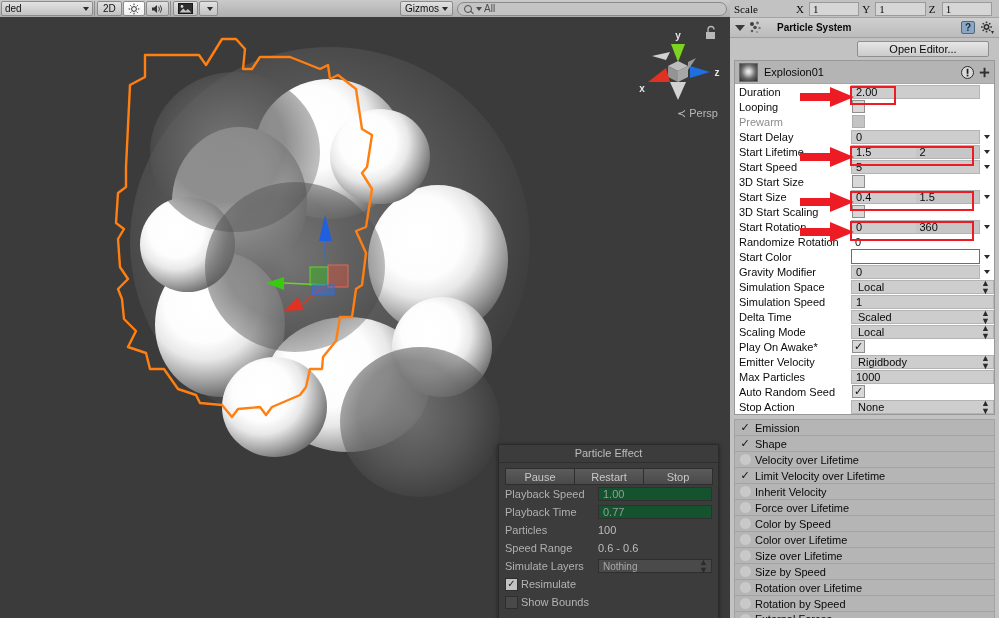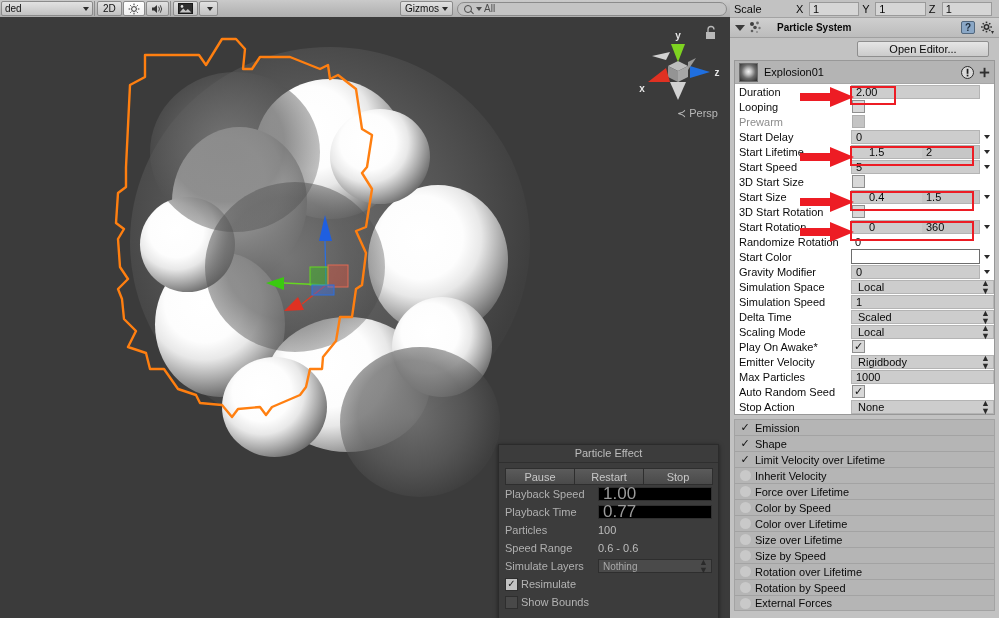--- a/index.html
+++ b/index.html
@@ -113,22 +113,22 @@
     flex: 1; background: linear-gradient(#5b5b5b, #4a4a4a);
     border: 1px solid #2e2e2e; color: #c8c8c8;
     display: flex; align-items: center; justify-content: center;
     font-size: 11px; margin-right: -1px; box-sizing: border-box;
   }
   .pe-row {
     display: flex; align-items: center; height: 18px; margin-top: 0px;
   }
   .pe-label { width: 93px; color: #b0b0b0; font-size: 11px; }
   .pe-field {
-    flex: 1; height: 14px; background: #000000; border: 1px solid #303030;
-    color: #9a9a9a; font-size: 17px; padding-left: 4px;
+    flex: 1; height: 14px; background: #14532d; border: 1px solid #303030;
+    color: #9a9a9a; font-size: 11px; padding-left: 4px;
     display: flex; align-items: center; box-sizing: border-box;
   }
   .pe-plain { flex: 1; color: #bdbdbd; font-size: 11px; }
   .pe-select {
     flex: 1; height: 14px; background: #4a4a4a; border: 1px solid #2e2e2e;
     color: #a9a9a9; font-size: 10px; padding-left: 4px;
     display: flex; align-items: center; justify-content: space-between;
     padding-right: 3px; box-sizing: border-box;
   }
   .pe-check-row { display: flex; align-items: center; height: 18px; }
@@ -143,20 +143,21 @@
   
   #inspector {
     position: absolute; left: 730px; top: 0; width: 269px; height: 618px;
     background: #c2c2c2; font-size: 11px; color: #090909;
     overflow: hidden;
   }
   #scale-row {
     height: 18px; display: flex; align-items: center;
     background: #c2c2c2; padding: 0 4px; box-sizing: border-box;
     border-bottom: 1px solid #a3a3a3;
+    font-family: Liberation Serif, serif;
   }
   #scale-row .lbl { width: 62px; font-size: 11px; }
   .vec-item { display: flex; align-items: center; flex: 1; }
   .vec-item .ax { width: 13px; font-size: 11px; }
   .vec-item .fld {
     flex: 1; height: 14px; background: #d6d6d6;
     border: 1px solid #9a9a9a; font-size: 11px;
     display: flex; align-items: center; padding-left: 3px;
     box-sizing: border-box; margin-right: 3px;
   }
@@ -206,21 +207,21 @@
     padding: 0 0 0 4px; box-sizing: border-box;
   }
   .prop-label { width: 112px; font-size: 11px; color: #0b0b0b; flex: none; }
   .prop-label.dim { color: #8c8c8c; }
   .prop-ctrl { flex: 1; display: flex; align-items: center; height: 14px; }
   .fieldbox {
     flex: 1; height: 14px; background: #cdcdcd; border: 1px solid #b4b4b4;
     font-size: 11px; display: flex; align-items: center;
     padding-left: 4px; box-sizing: border-box;
   }
-  .fieldbox.dual { padding-left: 13px; }
+  .fieldbox.dual { padding-left: 0; }
   .dual-a, .dual-b {
     flex: 1; height: 100%; display: flex; align-items: center; padding-left: 4px;
     box-sizing: border-box;
   }
   .dual-a { background: #cdcdcd; }
   .dual-b { background: #c6c6c6; }
   .checkbox {
     width: 11px; height: 11px; background: #d8d8d8;
     border: 1px solid #8e8e8e; margin-left: 1px;
     display: flex; align-items: center; justify-content: center;
@@ -596,21 +597,21 @@
             <span class="dual-a">0.4</span>
             <span class="dual-b">1.5</span>
           </span>
         </span>
         <span class="rowcaret">
             <span class="tri-dn"></span>
           </span>
       </div>
 
       <div class="prop-row">
-        <span class="prop-label">3D Start Rotation</span>
+        <span class="prop-label">3D Start Scaling</span>
         <span class="prop-ctrl">
             <span class="checkbox"></span>
           </span>
       </div>
 
       <div class="prop-row">
         <span class="prop-label">Start Rotation</span>
         <span class="prop-ctrl">
           <span class="fieldbox dual">
             <span class="dual-a">0</span>
@@ -729,20 +730,26 @@
     </div>
 
     <div id="modules-list">
       <div class="module-row">
         <span class="mod-check">✓</span>
         <span class="mod-label">Emission</span>
       </div>
       <div class="module-row">
         <span class="mod-check">✓</span>
         <span class="mod-label">Shape</span>
+      </div>
+      <div class="module-row">
+        <span class="mod-check">
+            <span class="mod-dot"></span>
+          </span>
+        <span class="mod-label">Velocity over Lifetime</span>
       </div>
       <div class="module-row">
         <span class="mod-check">✓</span>
         <span class="mod-label">Limit Velocity over Lifetime</span>
       </div>
       <div class="module-row">
         <span class="mod-check">
             <span class="mod-dot"></span>
           </span>
         <span class="mod-label">Inherit Velocity</span>

